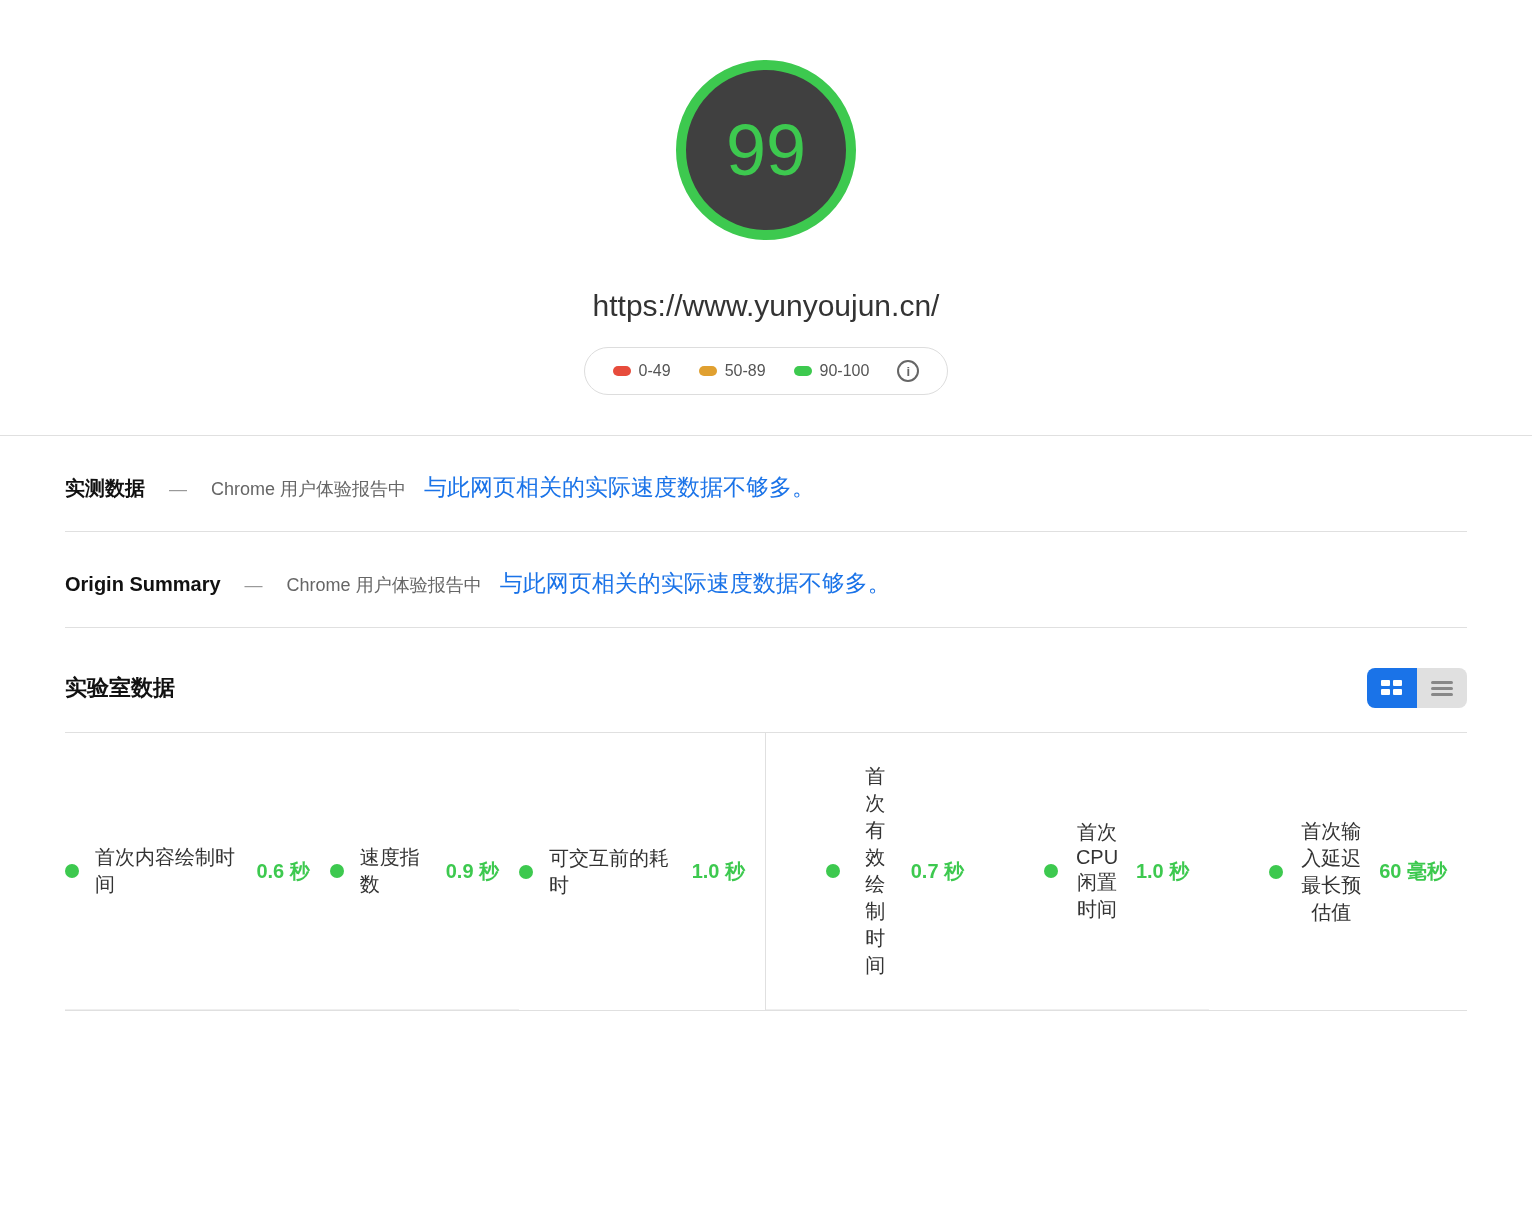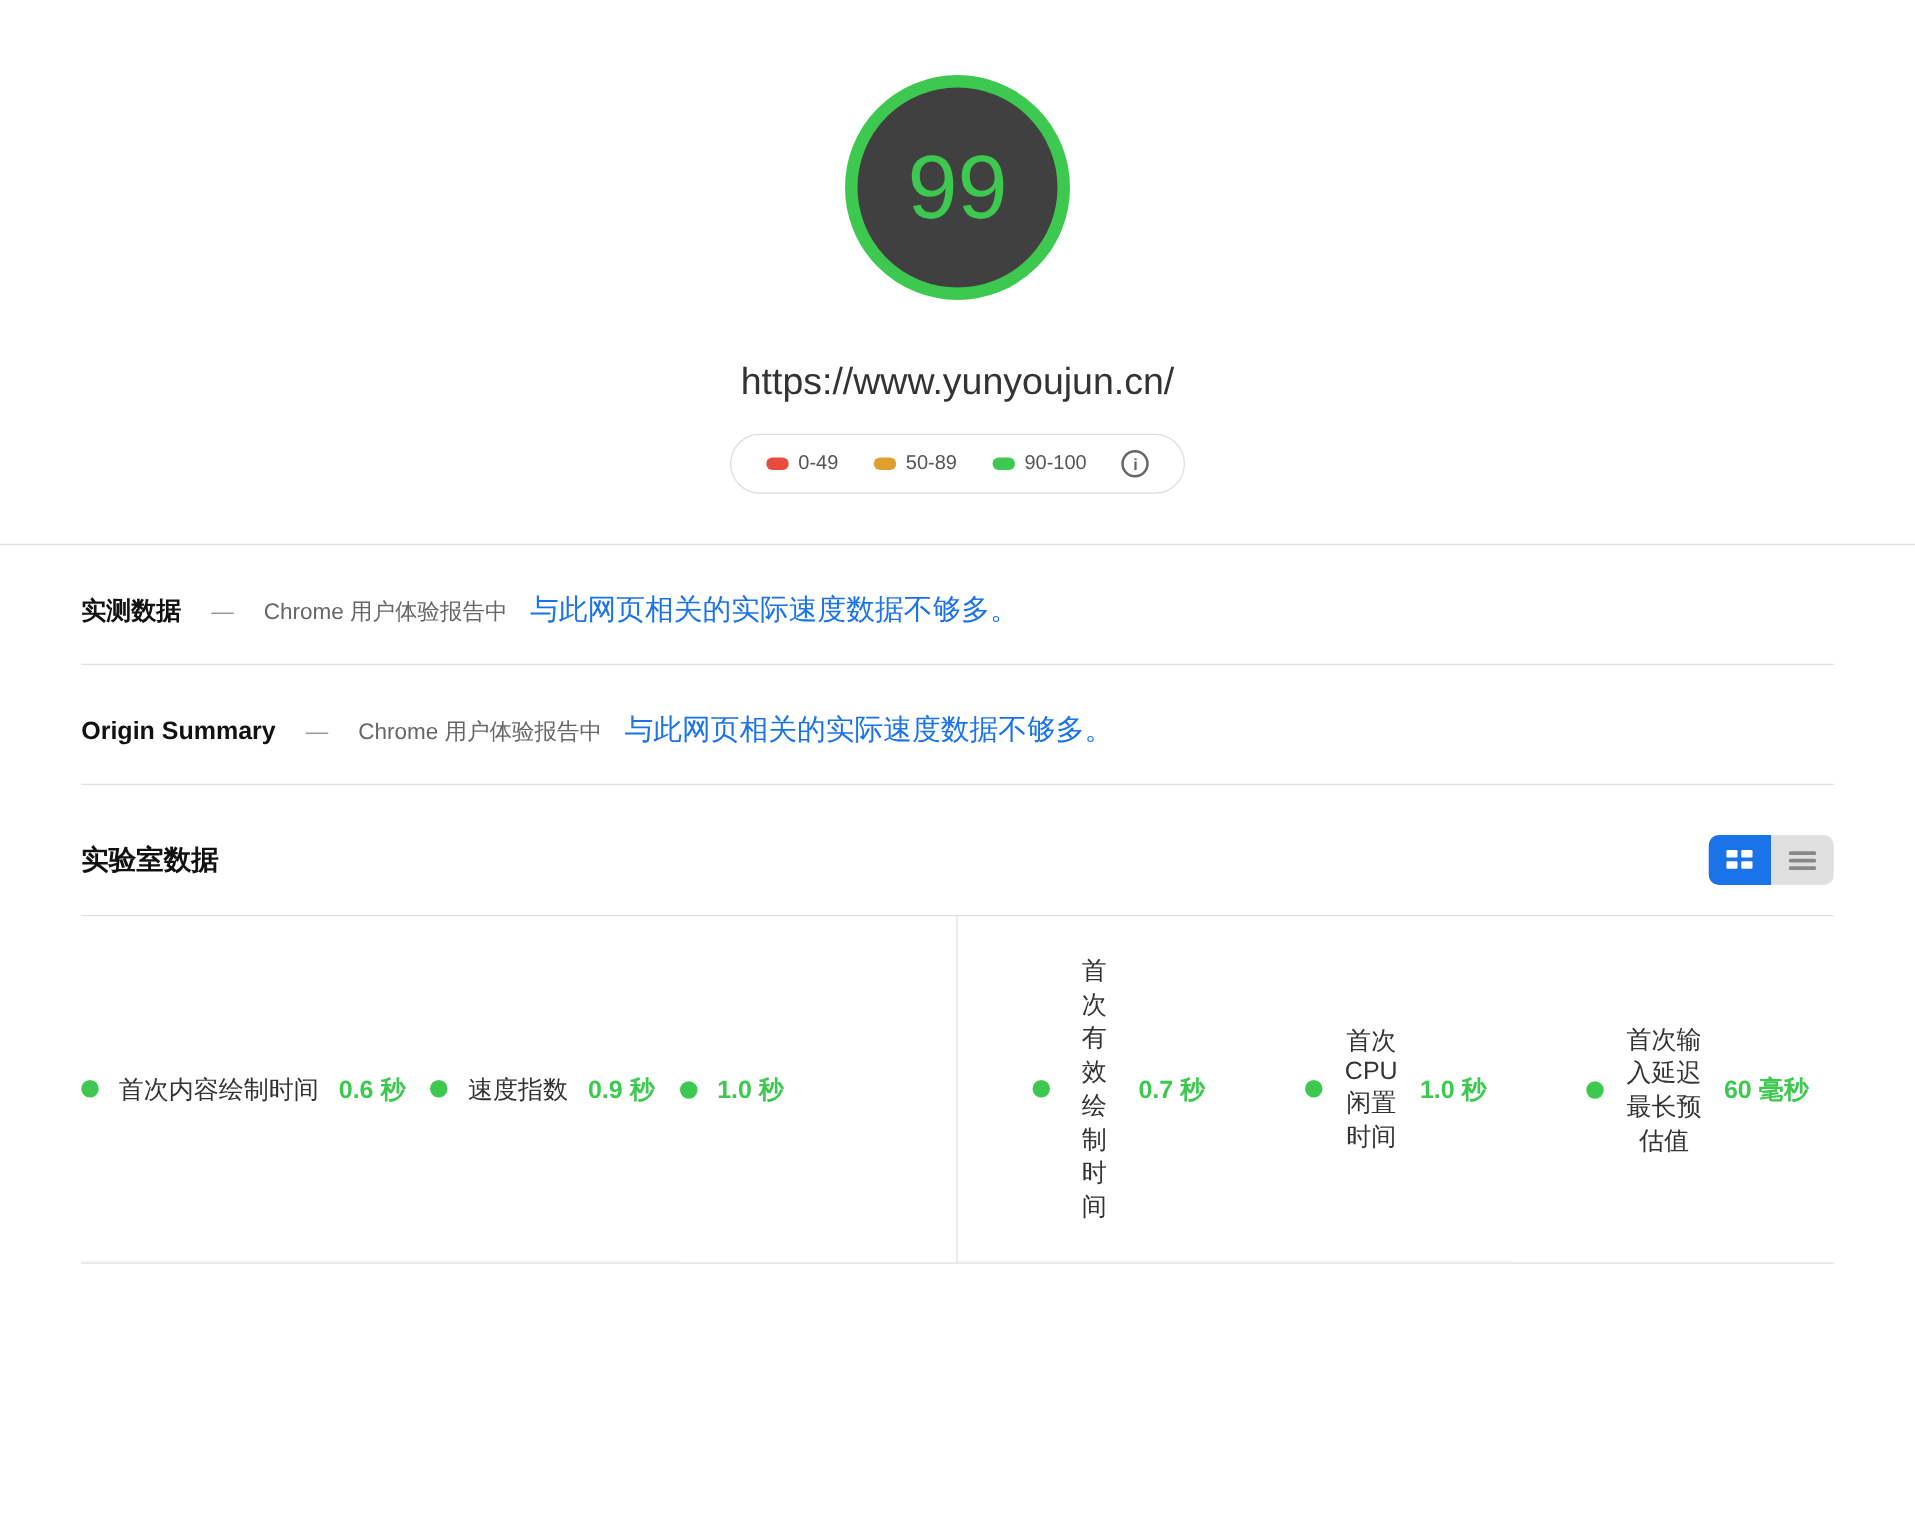--- a/index.html
+++ b/index.html
@@ -325,20 +325,21 @@
           <span class="metric-name">首次内容绘制时间</span>
           <span class="metric-value">0.6 秒</span>
         </div>
         <div class="metric-item">
           <div class="metric-dot"></div>
           <span class="metric-name">速度指数</span>
           <span class="metric-value">0.9 秒</span>
         </div>
         <div class="metric-item">
           <div class="metric-dot"></div>
+          <span class="metric-name">可交互前的耗时</span>
           <span class="metric-value">1.0 秒</span>
         </div>
       </div>
 
       <div class="metrics-col metrics-col-right">
         <div class="metric-item">
           <div class="metric-dot"></div>
           <span class="metric-name">首次有效绘制时间</span>
           <span class="metric-value">0.7 秒</span>
         </div>

